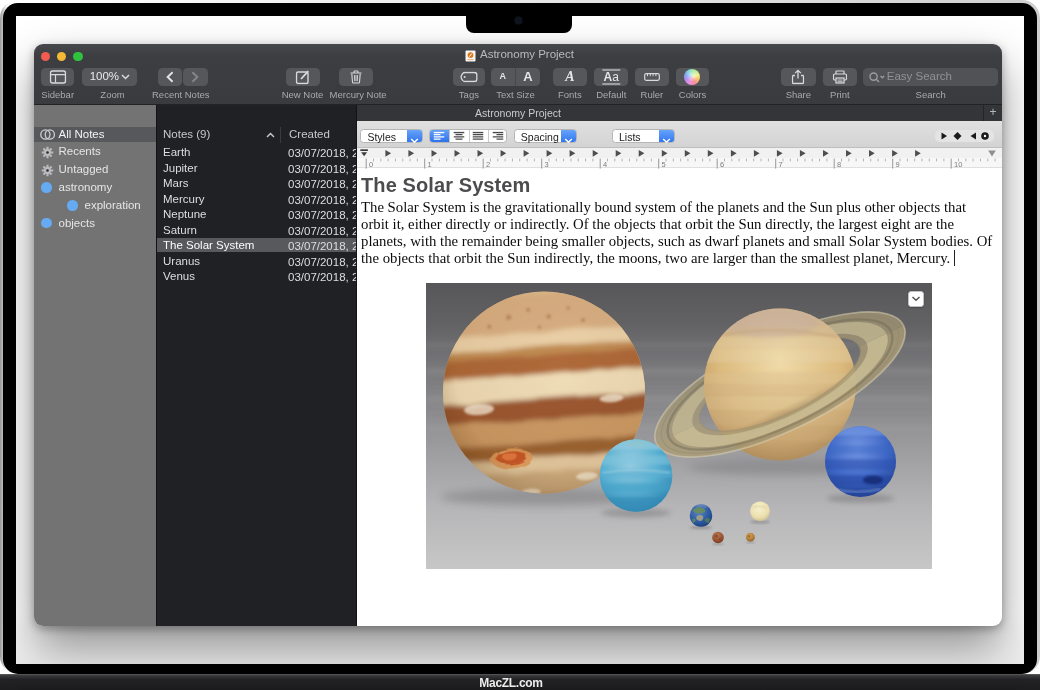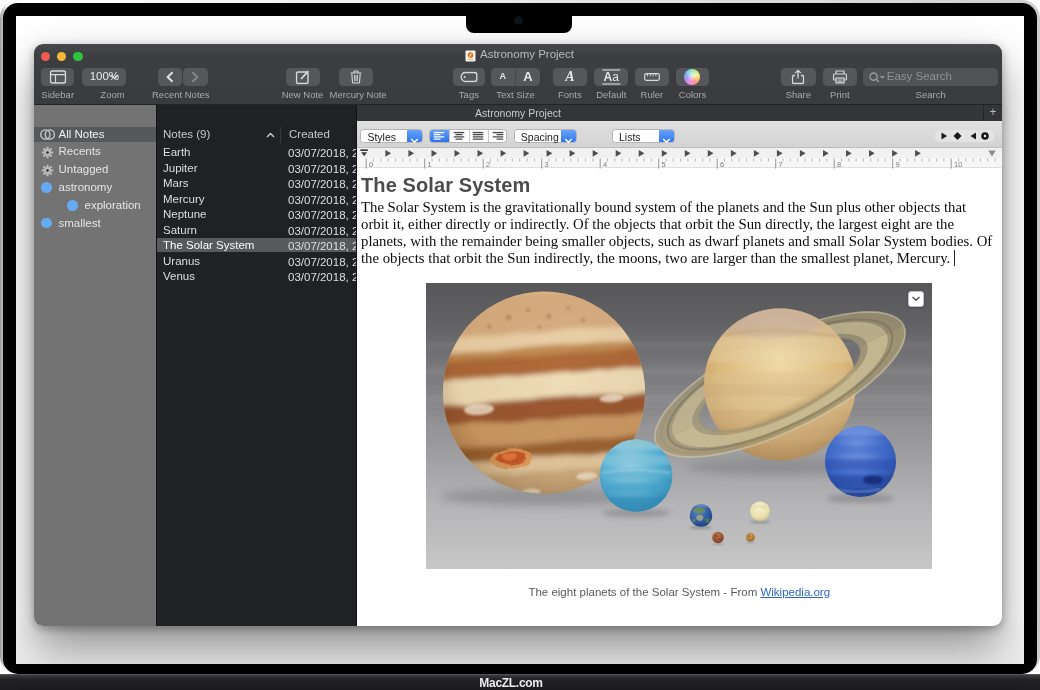--- a/index.html
+++ b/index.html
@@ -81,21 +81,21 @@
     <div class="abs" style="left:446px; top:3.5px; font-size:11.5px; color:#b9babc;">Astronomy Project</div>
 
     <div class="abs tbtn" style="left:7px; width:33.4px;">
       <svg class="ticon" width="17" height="14" viewBox="0 0 17 14">
         <rect x="1" y="1" width="15" height="12" rx="2" fill="none" stroke="#d9dadc" stroke-width="1.4"></rect>
         <path d="M1.6 4.6 H15.4 M6 4.6 V12.6" stroke="#d9dadc" stroke-width="1.2"></path>
       </svg>
     </div>
     <div class="abs tlabel" style="left:7px; width:33.4px;">Sidebar</div>
 
-    <div class="abs tbtn" style="left:47.7px; width:44px;">
+    <div class="abs tbtn" style="left:47.7px; width:55px;">
       <div class="abs" style="left:8px; top:2px; font-size:11.5px; color:#e8e9ea;">100%</div>
       <svg class="abs" style="right:7px; top:6px;" width="9" height="6" viewBox="0 0 9 6">
         <path d="M1 1 L4.5 4.5 L8 1" fill="none" stroke="#d9dadc" stroke-width="1.5"></path>
       </svg>
     </div>
     <div class="abs tlabel" style="left:47.7px; width:61.6px;">Zoom</div>
 
     <div class="abs tbtn" style="left:123.5px; width:24.5px;">
       <svg class="ticon" width="8" height="12" viewBox="0 0 8 12">
         <path d="M6.6 1.2 L1.6 6 L6.6 10.8" fill="none" stroke="#e2e3e5" stroke-width="1.9"></path>
@@ -228,21 +228,21 @@
     <div class="abs srow" style="top:75.1px;">
       <div class="abs" style="left:7px; top:2.5px; width:10.5px; height:10.5px; border-radius:50%; background:#66aaf2;"></div>
       <div class="txt">astronomy</div>
     </div>
     <div class="abs srow" style="top:93px;margin-left:26px;">
       <div class="abs" style="left:7px; top:2.5px; width:10.5px; height:10.5px; border-radius:50%; background:#66aaf2;"></div>
       <div class="txt">exploration</div>
     </div>
     <div class="abs srow" style="top:110.9px;">
       <div class="abs" style="left:7px; top:2.5px; width:10.5px; height:10.5px; border-radius:50%; background:#66aaf2;"></div>
-      <div class="txt">smallest</div>
+      <div class="txt">objects</div>
     </div>
   </div>
   <div class="abs" id="vdiv1"></div>
   <div class="abs" id="list">
 
     <div class="abs lrow" style="left:6.5px; top:23.5px; color:#c7c8ca;">Notes (9)</div>
     <svg class="abs" style="left:109px; top:27.5px;" width="9" height="6" viewBox="0 0 9 6">
       <path d="M1 5 L4.5 1.4 L8 5" fill="none" stroke="#c7c8ca" stroke-width="1.4"></path>
     </svg>
     <div class="abs" style="left:123px; top:22px; width:1px; height:16px; background:#3a3b3e;"></div>
@@ -580,15 +580,14 @@
           <circle cx="290.5" cy="253" r="1.6" fill="#7e4526" opacity="0.8"></circle>
           <circle cx="294" cy="256" r="1.3" fill="#7e4526" opacity="0.7"></circle>
           <circle cx="324.4" cy="254.2" r="4.4" fill="url(#hbase)"></circle>
           <circle cx="323.2" cy="253.2" r="1.1" fill="#8a5c22" opacity="0.8"></circle>
         </svg></div>
     <div class="abs" style="left:551.5px; top:122.5px; width:16px; height:15.5px; background:#fdfdfd; border:1px solid #c2c2c3; border-radius:3px; box-shadow:0 0.5px 1.5px rgba(0,0,0,.25);">
       <svg class="ticon" width="9" height="6" viewBox="0 0 9 6">
           <path d="M1 1 L4.5 4.3 L8 1" fill="none" stroke="#555658" stroke-width="1.5"></path>
         </svg>
     </div>
-    <div class="abs" style="left:0; top:417.5px; width:645.5px; text-align:center; font-size:11.5px; color:#58595b;">The eight planets of the Solar System - From <span style="color:#2c66c9; text-decoration:underline;">Wikipedia.org</span></div>
   </div>
 </div>
 
 </body></html>

